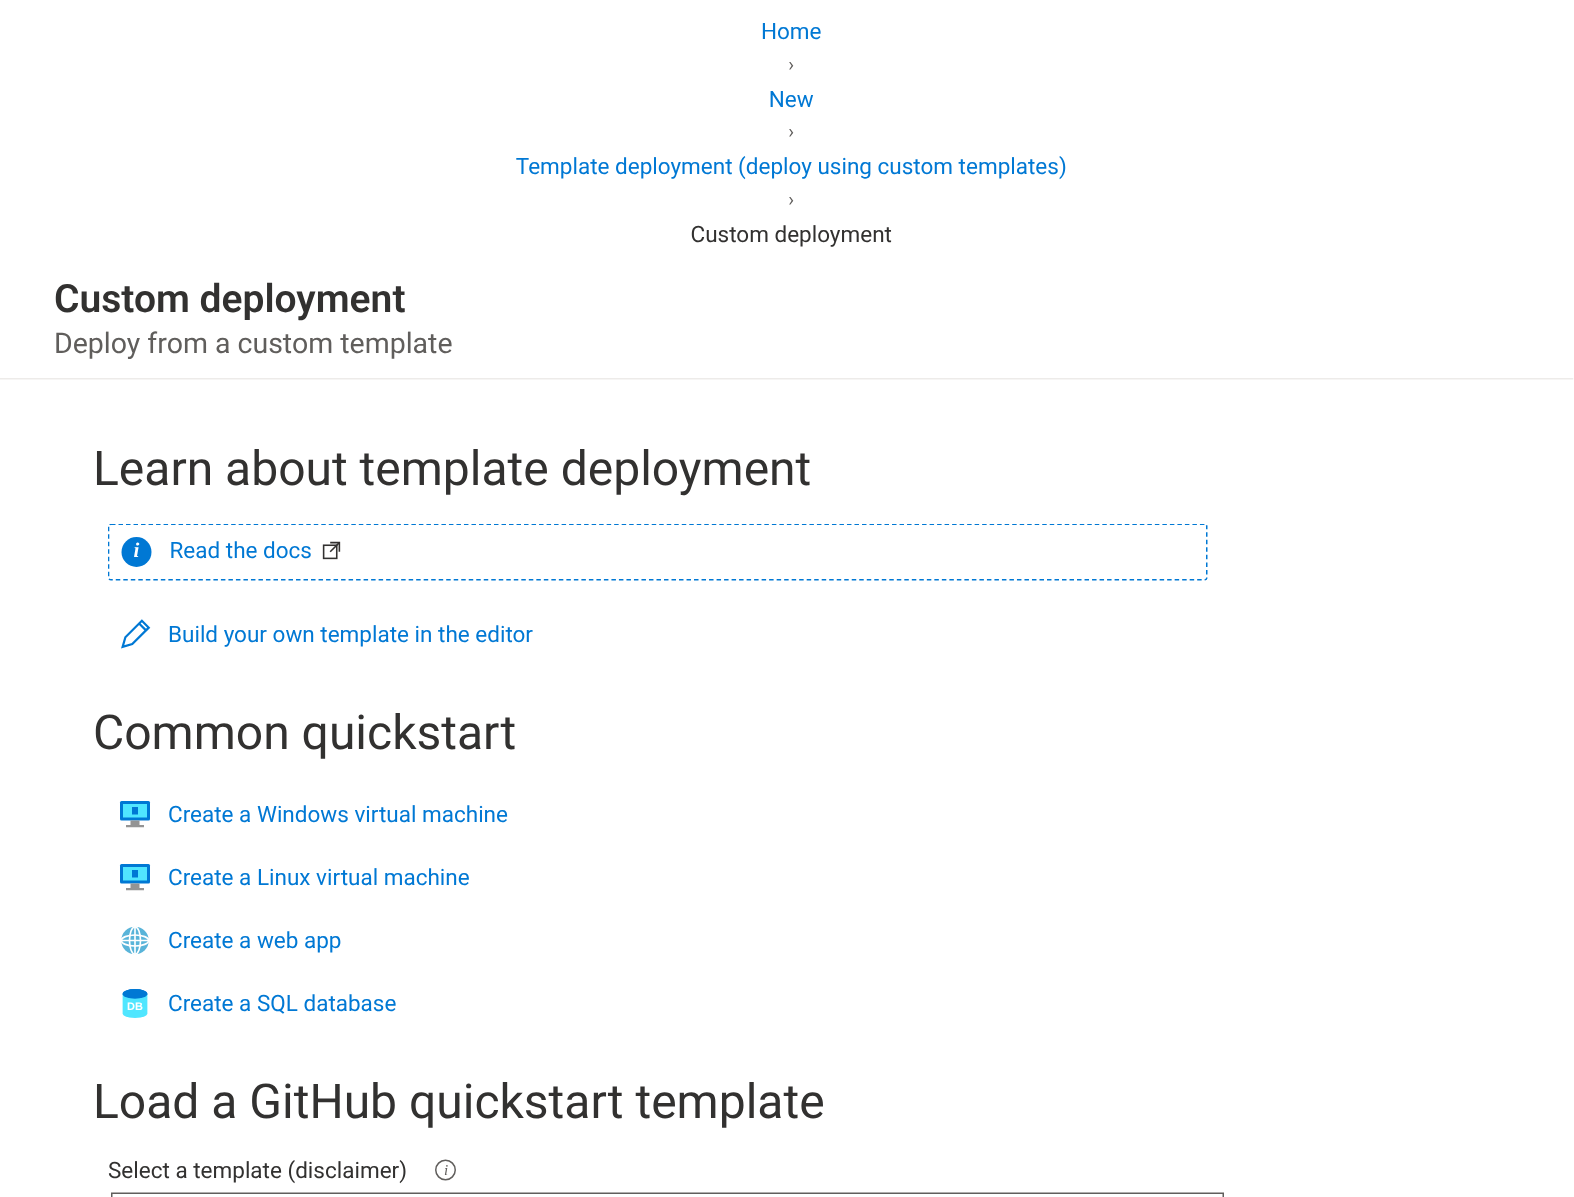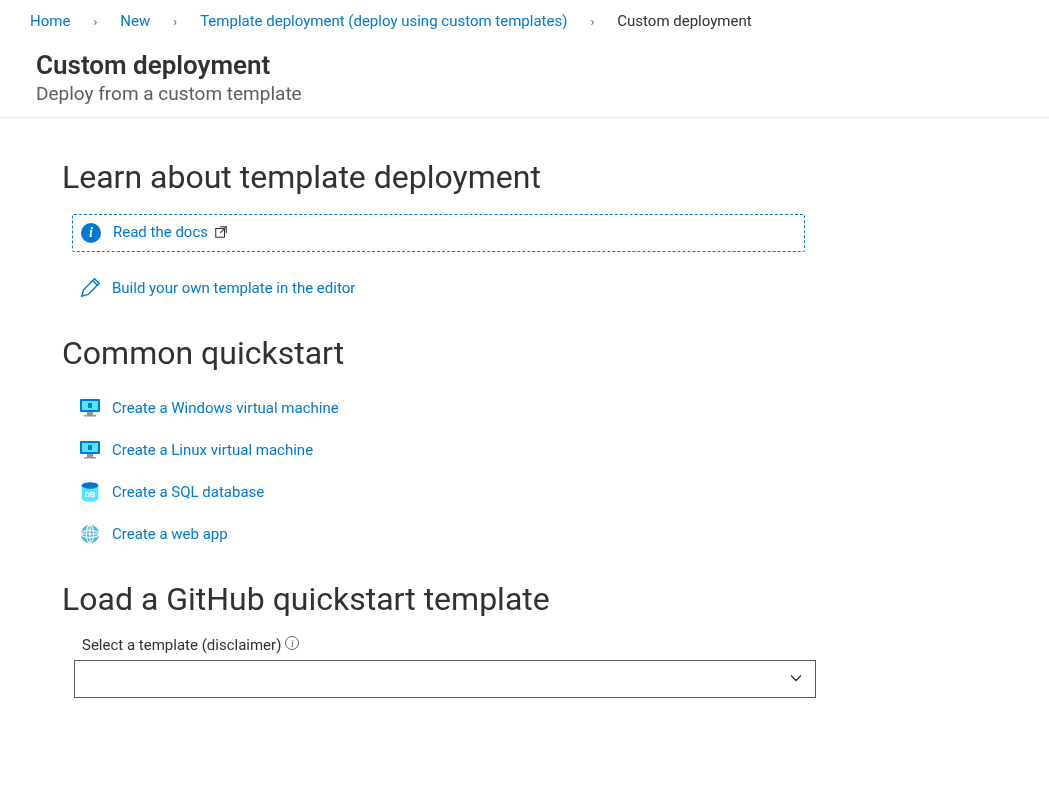--- a/index.html
+++ b/index.html
@@ -15,22 +15,23 @@
       width: 1049px;
       height: 798px;
       overflow: hidden;
     }
     .breadcrumb {
       display: flex;
       align-items: center;
       padding: 12px 24px 10px 30px;
       font-size: 15px;
       color: #323130;
-      gap: 23px;
+      gap: 6px;
       flex-wrap: wrap;
+      flex-direction: column;
     }
     .breadcrumb a {
       color: #0078d4;
       text-decoration: none;
       cursor: pointer;
     }
     .breadcrumb .sep {
       color: #605e5c;
       font-size: 13px;
     }
@@ -111,24 +112,24 @@
     }
     .vm-icon-svg { width: 24px; height: 24px; }
     .webapp-icon-svg { width: 22px; height: 22px; }
     .db-icon-svg { width: 22px; height: 22px; }
     .pencil-svg { width: 22px; height: 22px; }
     .field-label {
       font-size: 15px;
       color: #323130;
       margin-bottom: 6px;
       margin-top: 14px;
-      margin-left: 20px;
-      display: flex;
-      align-items: flex-start;
-      gap: 4px;
+      margin-left: 10px;
+      display: flex;
+      align-items: center;
+      gap: 19px;
     }
     .info-outline {
       width: 14px;
       height: 14px;
       border: 1px solid #605e5c;
       border-radius: 50%;
       display: inline-flex;
       align-items: center;
       justify-content: center;
       font-size: 10px;
@@ -232,41 +233,41 @@
           <rect x="4" y="5" width="16" height="9" fill="#50e6ff"></rect>
           <rect x="10" y="7" width="4" height="5" fill="#0078d4"></rect>
           <rect x="9" y="16" width="6" height="3" fill="#949494"></rect>
           <rect x="6" y="19" width="12" height="1.5" fill="#949494"></rect>
         </svg>
       </span>
       <span class="link-text">Create a Linux virtual machine</span>
     </div>
     <div class="link-row">
       <span class="icon-wrap">
-        <svg class="db-icon-svg" viewBox="0 0 24 24">
-          <ellipse cx="12" cy="5" rx="9" ry="3.5" fill="#0078d4"></ellipse>
-          <path d="M3 5 L3 19 C3 21 7 22.5 12 22.5 C17 22.5 21 21 21 19 L21 5" fill="#50e6ff"></path>
-          <ellipse cx="12" cy="5" rx="9" ry="3.5" fill="#0078d4"></ellipse>
-          <text x="12" y="17" font-size="8" font-weight="bold" fill="#fff" text-anchor="middle" font-family="Arial">DB</text>
-        </svg>
-      </span>
-      <span class="link-text">Create a SQL database</span>
-    </div>
-    <div class="link-row">
-      <span class="icon-wrap">
         <svg class="webapp-icon-svg" viewBox="0 0 24 24">
           <circle cx="12" cy="12" r="10" fill="#59b4d9"></circle>
           <ellipse cx="12" cy="12" rx="10" ry="4" fill="none" stroke="#fff" stroke-width="1.2"></ellipse>
           <ellipse cx="12" cy="12" rx="4" ry="10" fill="none" stroke="#fff" stroke-width="1.2"></ellipse>
           <line x1="2" y1="12" x2="22" y2="12" stroke="#fff" stroke-width="1.2"></line>
           <line x1="12" y1="2" x2="12" y2="22" stroke="#fff" stroke-width="1.2"></line>
         </svg>
       </span>
       <span class="link-text">Create a web app</span>
     </div>
+    <div class="link-row">
+      <span class="icon-wrap">
+        <svg class="db-icon-svg" viewBox="0 0 24 24">
+          <ellipse cx="12" cy="5" rx="9" ry="3.5" fill="#0078d4"></ellipse>
+          <path d="M3 5 L3 19 C3 21 7 22.5 12 22.5 C17 22.5 21 21 21 19 L21 5" fill="#50e6ff"></path>
+          <ellipse cx="12" cy="5" rx="9" ry="3.5" fill="#0078d4"></ellipse>
+          <text x="12" y="17" font-size="8" font-weight="bold" fill="#fff" text-anchor="middle" font-family="Arial">DB</text>
+        </svg>
+      </span>
+      <span class="link-text">Create a SQL database</span>
+    </div>
   </div>
 
   <h2 class="section-title">Load a GitHub quickstart template</h2>
   <div class="field-label">
     <span>Select a template (disclaimer)</span>
     <span class="info-outline">i</span>
   </div>
   <div class="select-wrap">
     <div class="select-box">
       <span></span>

